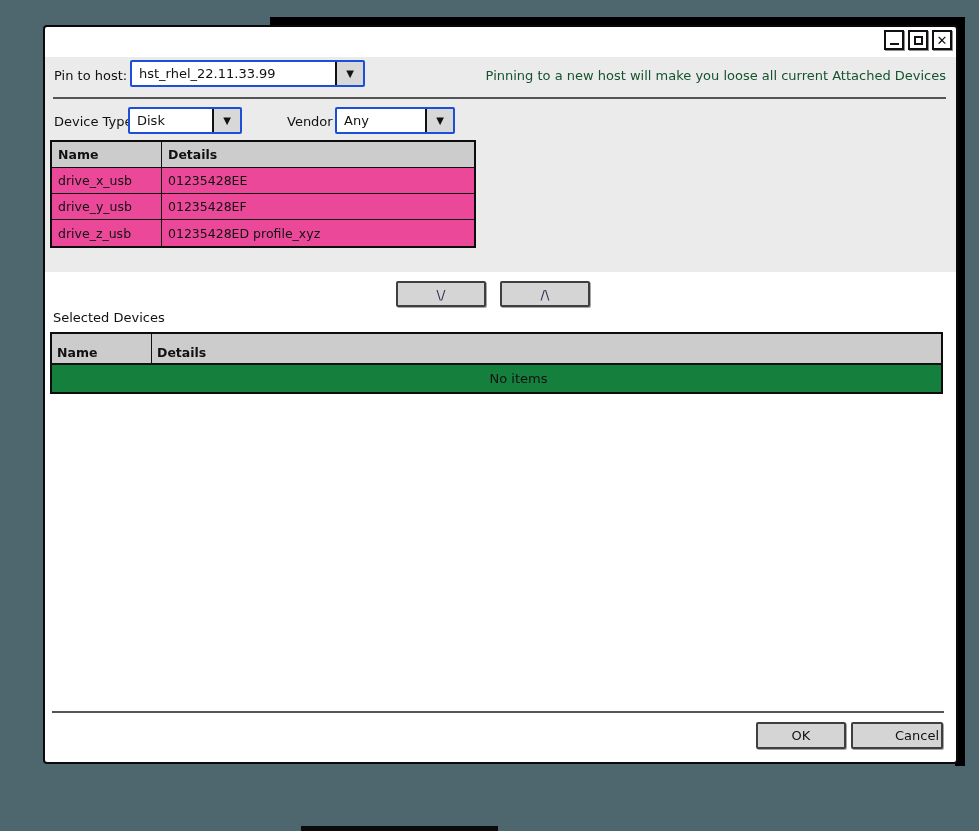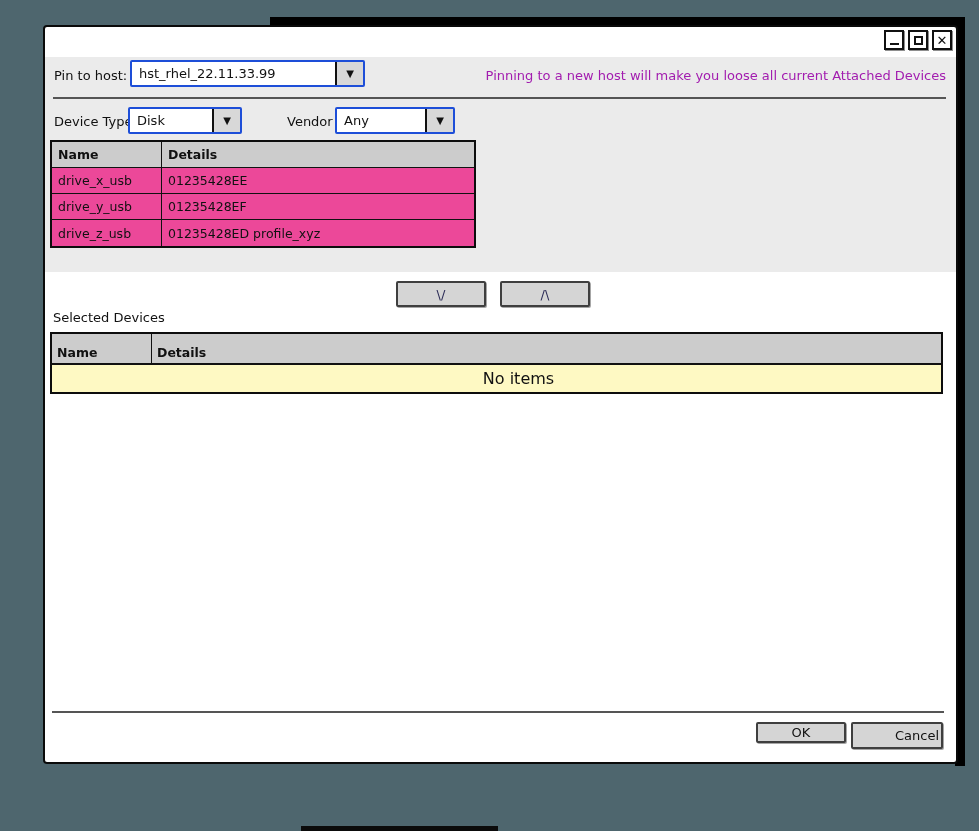--- a/index.html
+++ b/index.html
@@ -36,21 +36,21 @@
   .min-glyph { width:9px; height:0; border-bottom:2px solid #111; align-self:flex-end; margin-bottom:3px; }
   .max-glyph { width:9px; height:9px; border:2px solid #111; }
   .close-glyph { font-size:13px; font-weight:bold; line-height:1; }
 
   
   .top-panel {
     position:absolute; left:0; right:0; top:30px; height:215px; background:#ebebeb;
   }
   .label { font-size:13px; white-space:nowrap; }
   .pin-label { position:absolute; left:9px; top:11px; }
-  .warning { position:absolute; right:10px; top:11px; font-size:13px; color:#a21caf; white-space:nowrap; }
+  .warning { position:absolute; right:10px; top:11px; font-size:13px; color:#14532d; white-space:nowrap; }
   .divider { position:absolute; height:2px; background:#555; }
   .divider-1 { left:8px; right:10px; top:40px; }
 
   .combo {
     position:absolute; display:flex; height:27px; border:2px solid #1d4ed8;
     background:#fff; border-radius:2px; cursor:pointer;gap:9px;
   }
   .combo .val { flex:1; font-size:13px; display:flex; align-items:center; padding-left:7px; white-space:nowrap; overflow:hidden; }
   .combo .arrow-btn {
     width:28px; background:#d8d8d8; border-left:2px solid #111;
@@ -82,25 +82,25 @@
   .move-up   { position:absolute; left:455px; top:254px; width:90px; height:26px; color:#2a2a55; }
 
   
   .sel-label { position:absolute; left:8px; top:283px; font-size:13px; }
   .table2 { position:absolute; left:5px; top:305px; width:893px; border:2px solid #0d0d0d; background:#fff; }
   .t2-header { display:flex; height:31px; background:#cccccc; border-bottom:2px solid #111; font-weight:bold; }
   .t2-header > div { display:flex; align-items:flex-end; padding:3px 5px; font-size:12.5px; }
   .t2c1 { width:100px; border-right:1px solid #111; }
   .t2c2 { width:165px; border-right:1px solid #111; }
   .t2c3 { flex:1; }
-  .t2-empty { height:27px; display:flex; align-items:center; justify-content:center; font-size:16px; background:#fef9c3;padding-left:44px; }
+  .t2-empty { height:27px; display:flex; align-items:center; justify-content:center; font-size:13px; background:#15803d;padding-left:44px; }
 
   
   .divider-2 { left:7px; right:12px; top:684px; }
-  .ok-btn { position:absolute; left:711px; top:695px; width:90px; height:21px; }
+  .ok-btn { position:absolute; left:711px; top:695px; width:90px; height:27px; }
   .cancel-btn { position:absolute; left:806px; top:695px; width:92px; height:27px;padding-left:40px; }
 </style>
 </head>
 <body>
 
 <div class="shadow-top"></div>
 <div class="shadow-right"></div>
 <div class="stray-bar"></div>
 
 <div class="dialog">

